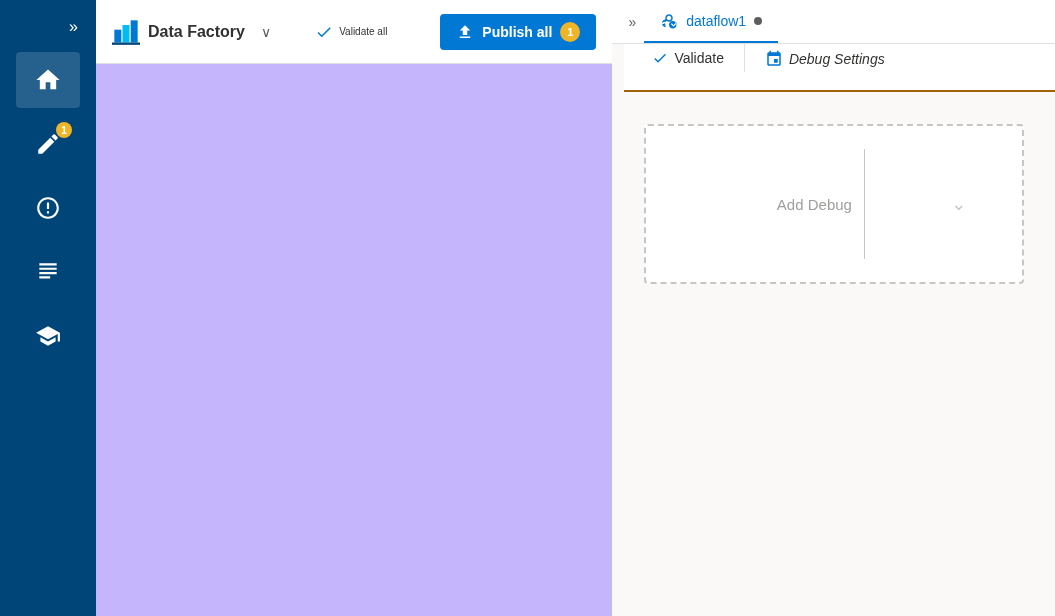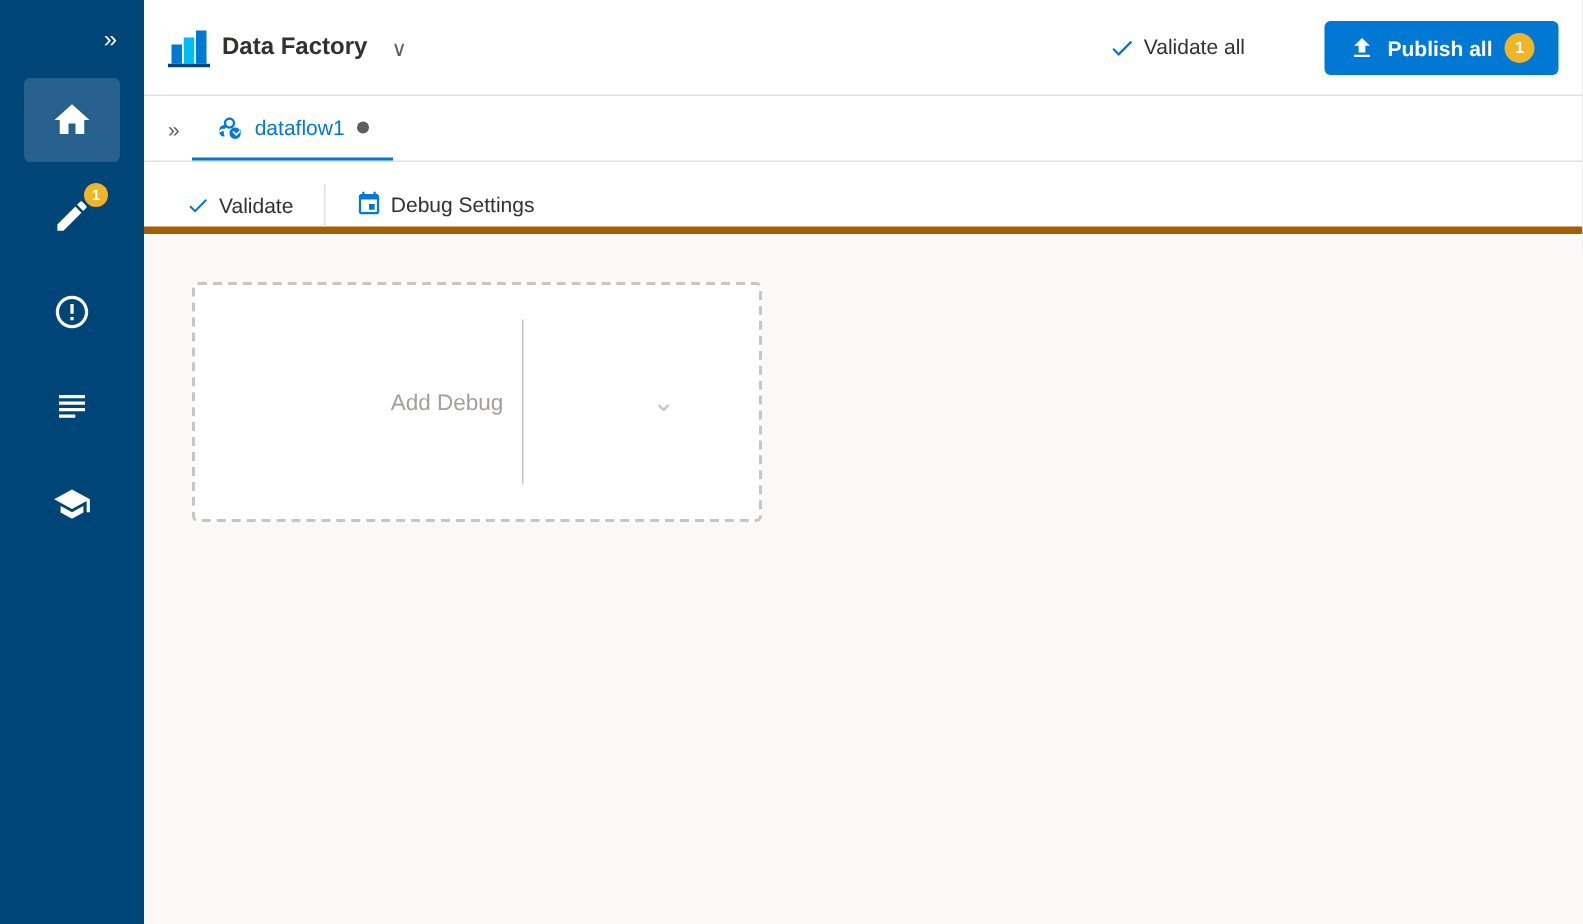--- a/index.html
+++ b/index.html
@@ -62,21 +62,21 @@
       border-radius: 50%;
       display: flex;
       align-items: center;
       justify-content: center;
     }
 
     
     .main {
       flex: 1;
       display: flex;
-      flex-direction: column;
+      flex-direction: row;
       background: #c4b5fd;
     }
 
     
     .topbar {
       display: flex;
       align-items: center;
       height: 64px;
       background: #fff;
       border-bottom: 1px solid #e0e0e0;
@@ -97,27 +97,27 @@
     .topbar-chevron {
       color: #605e5c;
       font-size: 14px;
       cursor: pointer;
     }
 
     .topbar-spacer { flex: 1; }
 
     .validate-all-btn {
       display: flex;
-      align-items: flex-start;
+      align-items: center;
       gap: 6px;
       background: none;
       border: none;
       cursor: pointer;
       color: #323130;
-      font-size: 14px;
+      font-size: 10px;
       padding: 6px 12px;
     }
 
     .publish-all-btn {
       display: flex;
       align-items: center;
       gap: 8px;
       background: #0078d4;
       border: none;
       cursor: pointer;
@@ -188,27 +188,28 @@
     .tab-dot {
       width: 8px;
       height: 8px;
       background: #605e5c;
       border-radius: 50%;
     }
 
     
     .toolbar {
       display: flex;
-      align-items: flex-end;
+      align-items: flex-start;
       gap: 0;
       background: #fff;
-      border-bottom: 5px solid #a16207;
+      border-bottom: 2px solid #a16207;
       height: 48px;
       padding: 0 16px;
       flex-shrink: 0;
+      margin-left: 12px;
     }
 
     .toolbar-btn {
       display: flex;
       align-items: center;
       gap: 6px;
       background: none;
       border: none;
       cursor: pointer;
       color: #323130;
@@ -273,20 +274,21 @@
     .debug-settings-btn {
       display: flex;
       align-items: center;
       gap: 6px;
       background: none;
       border: none;
       cursor: pointer;
       color: #323130;
       font-size: 14px;
       padding: 6px 12px;
+      font-style: italic;
     }
 
     
     .canvas {
       flex: 1;
       background: #faf9f8;
       padding: 32px;
       display: flex;
       align-items: flex-start;
       justify-content: flex-start;

